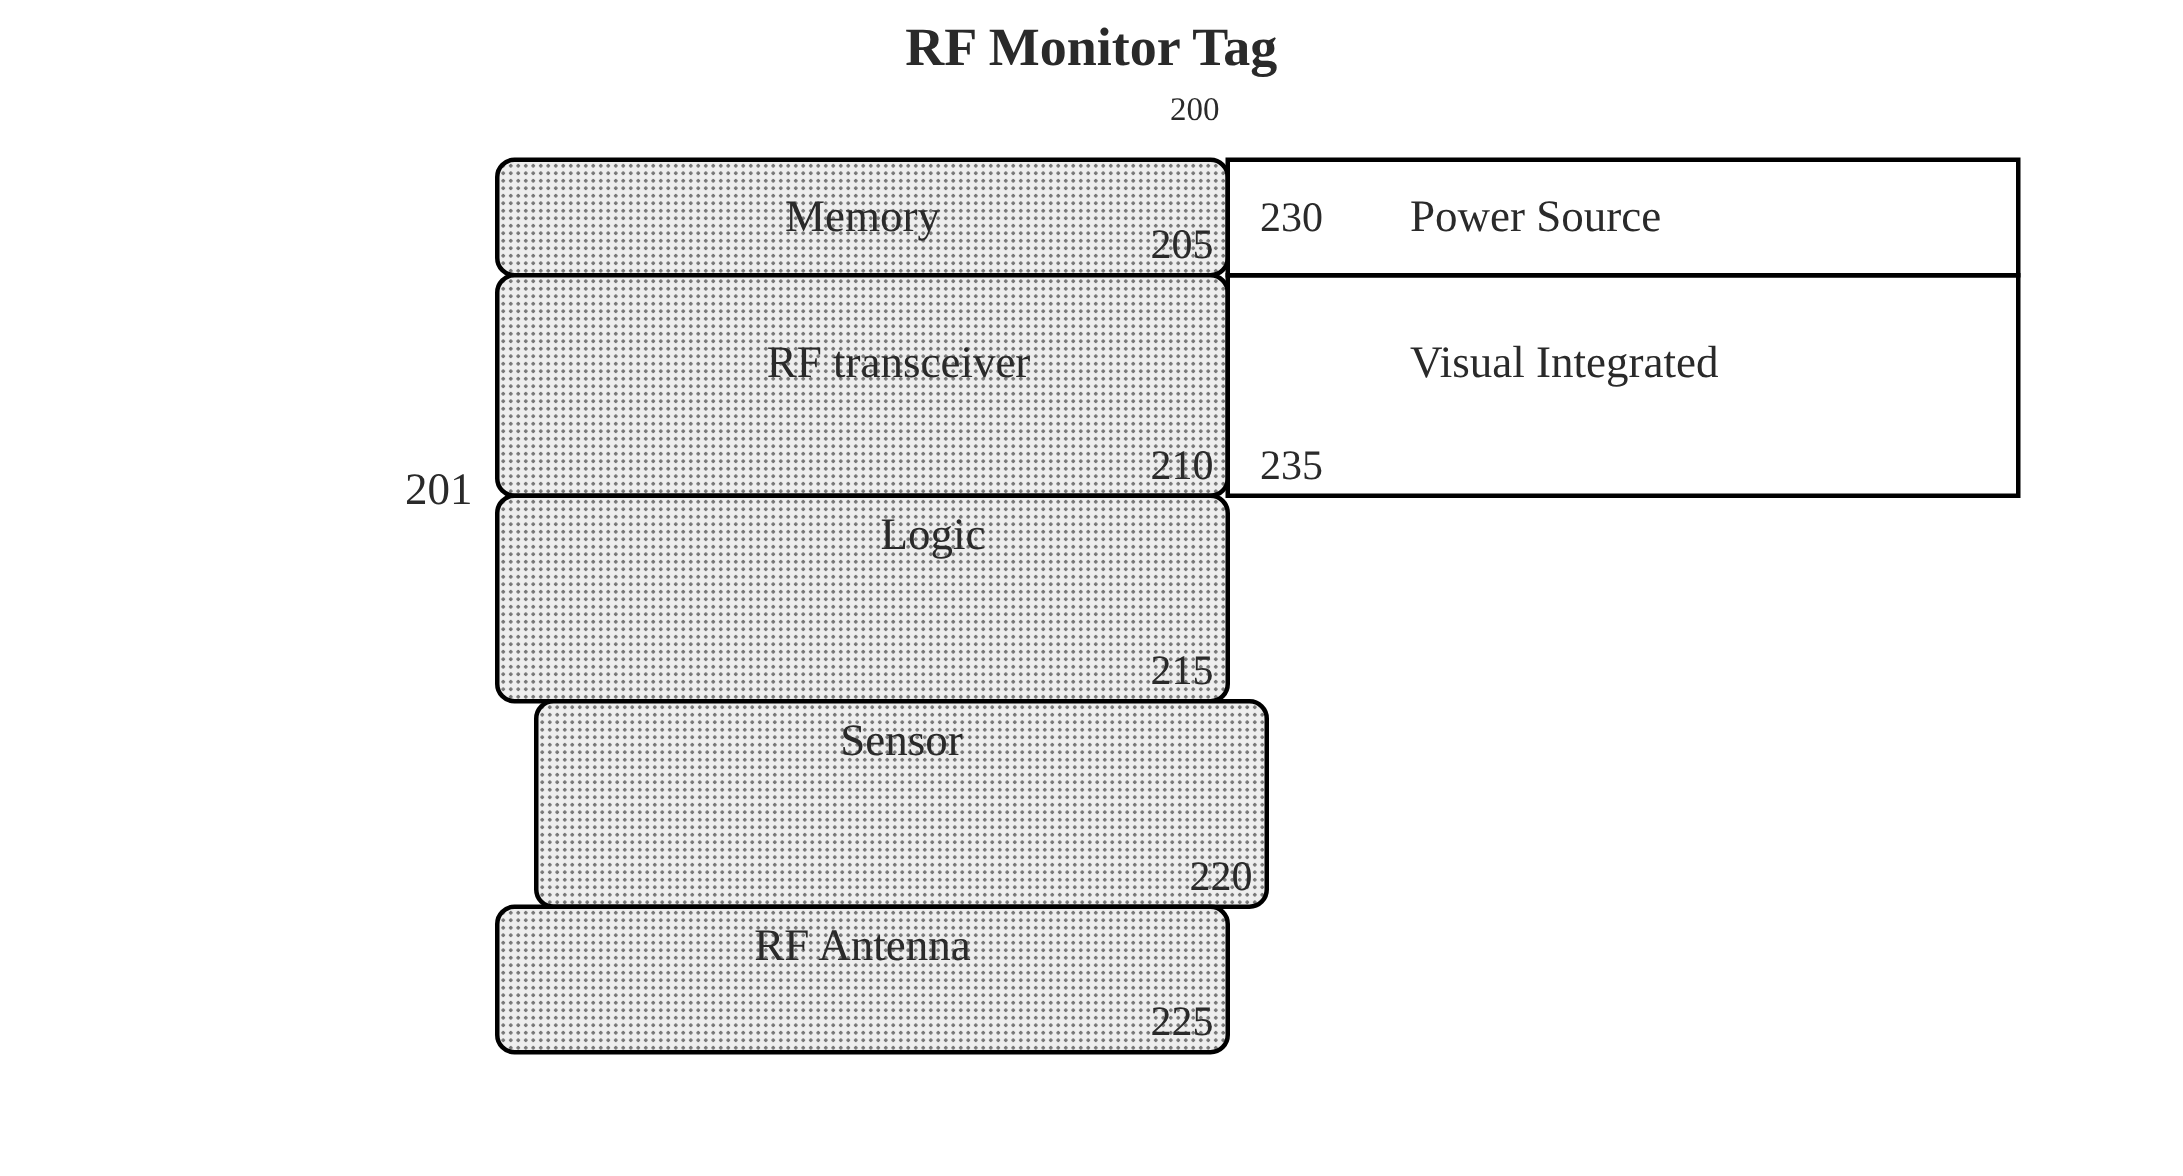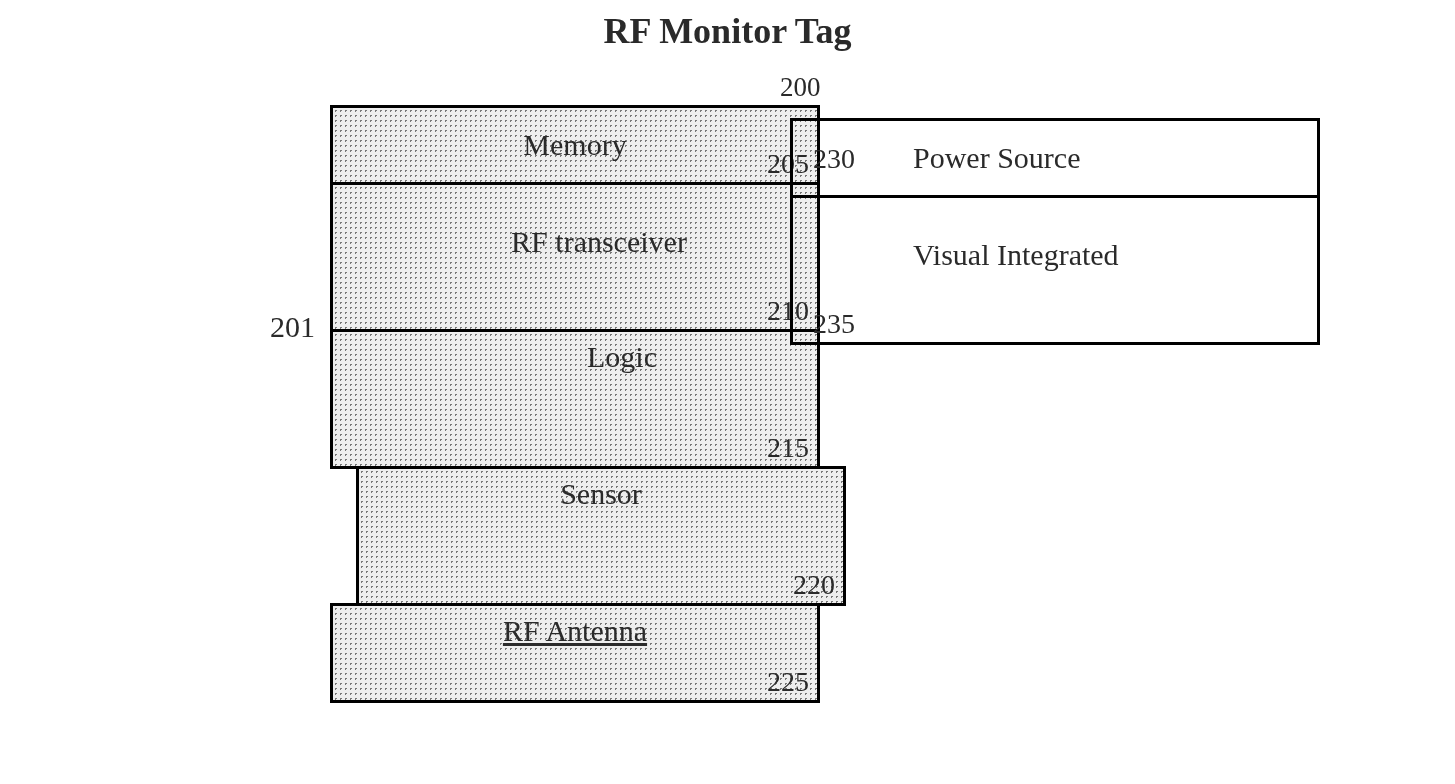--- a/index.html
+++ b/index.html
@@ -22,22 +22,21 @@
     left: 0;
     width: 1455px;
     text-align: center;
     font-size: 36px;
     font-weight: bold;
   }
   .assembly-ref {
     position: absolute;
     top: 60px;
     left: 780px;
-    font-size: 27px;
-    margin-top: 12px;
+    font-size: 22px;
   }
   .side-label {
     position: absolute;
     left: 10px;
     width: 310px;
     text-align: left;
     font-size: 30px;
   }
   .side-label.top { top: 270px; }
   .side-label.num { top: 310px; left: 270px; width: auto; font-size: 30px; }
@@ -45,41 +44,42 @@
   .block {
     position: absolute;
     box-sizing: border-box;
     border: 3px solid #000;
   }
   .shaded {
     background-image: radial-gradient(circle, #777 1px, transparent 1px);
     background-size: 5px 5px;
     background-position: 0 0;
     background-color: #eee;
+    border-radius: 13px;
   }
   .blk-label {
     position: absolute;
     font-size: 30px;
     width: 100%;
     text-align: center;
   }
   .blk-ref {
     position: absolute;
     font-size: 28px;
   }
   
   .col-left { left: 330px; width: 490px; }
   .memory      { top: 105px; height: 80px; }
   .transceiver { top: 182px; height: 150px; }
   .logic       { top: 329px; height: 140px; }
   .sensor      { top: 466px; height: 140px; margin-left: 26px; }
   .antenna     { top: 603px; height: 100px; }
 
   
-  .col-right { left: 790px; width: 530px; margin-top: 13px; }
+  .col-right { left: 817px; width: 530px; }
   .power    { top: 105px; height: 80px; }
   .visual   { top: 182px; height: 150px; }
 
   
   .ref-br {
     right: 8px;
     bottom: 2px;
   }
   .ref-bl {
     left: 8px;
@@ -110,21 +110,21 @@
     <div class="blk-label" style="top:8px;padding-left:47px;">Logic</div>
     <div class="blk-ref ref-br">215</div>
   </div>
 
   <div class="block shaded col-left sensor">
     <div class="blk-label" style="top:8px;">Sensor</div>
     <div class="blk-ref ref-br">220</div>
   </div>
 
   <div class="block shaded col-left antenna">
-    <div class="blk-label" style="top:8px;text-decoration:underline;">RF Antenna</div>
+    <div class="blk-label" style="top:8px;">RF Antenna</div>
     <div class="blk-ref ref-br">225</div>
   </div>
 
   <div class="block col-right power">
     <div class="blk-ref" style="left:20px; top:22px;">230</div>
     <div class="blk-label" style="top:20px; left:120px; width:auto; text-align:right;">Power Source</div>
   </div>
 
   <div class="block col-right visual">
     <div class="blk-label" style="top:40px; left:120px; width:auto; text-align:left;">Visual Integrated</div>

